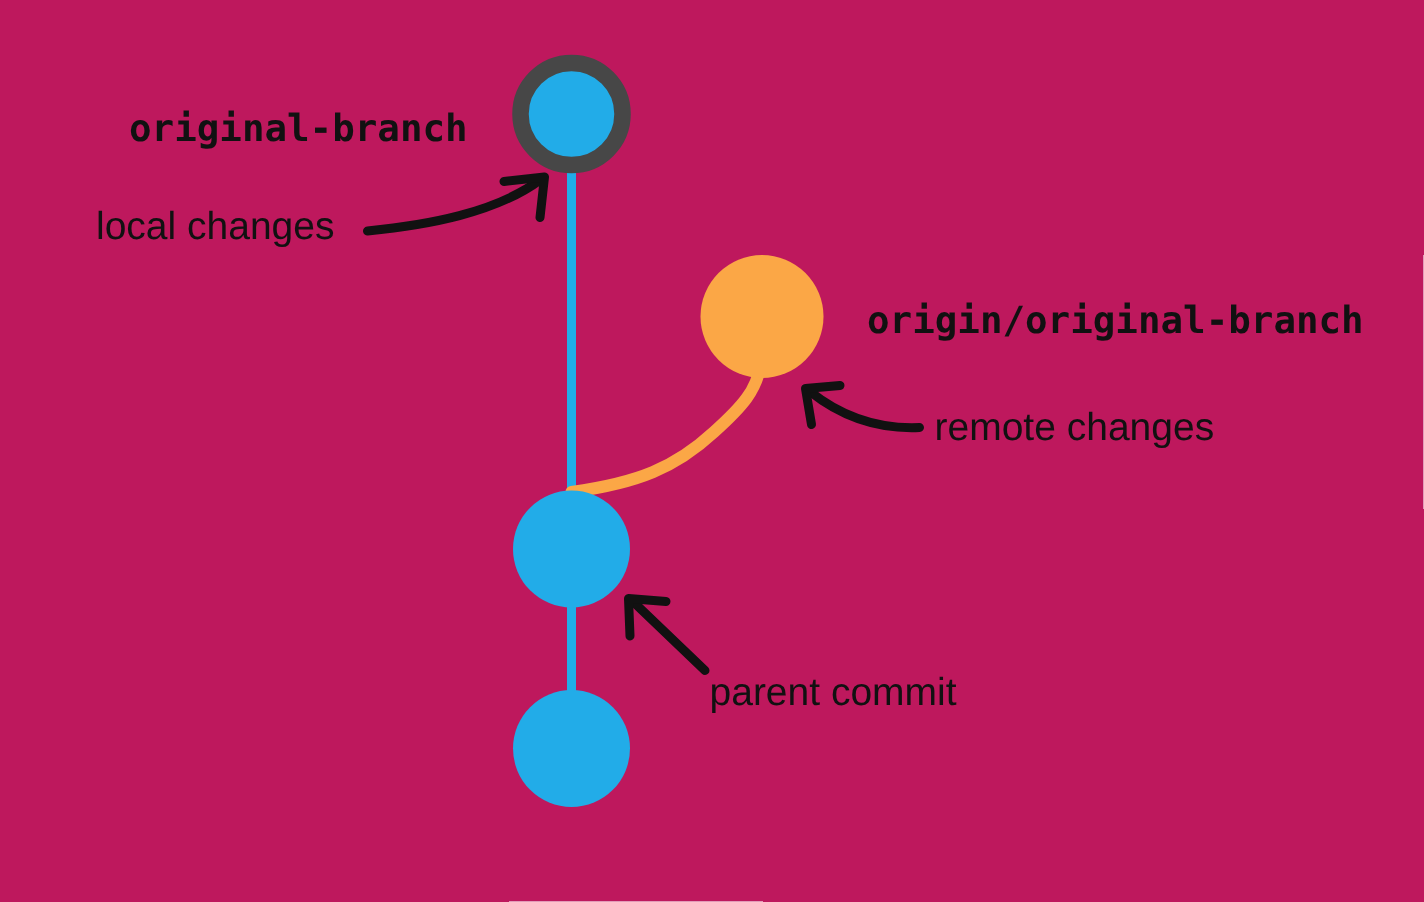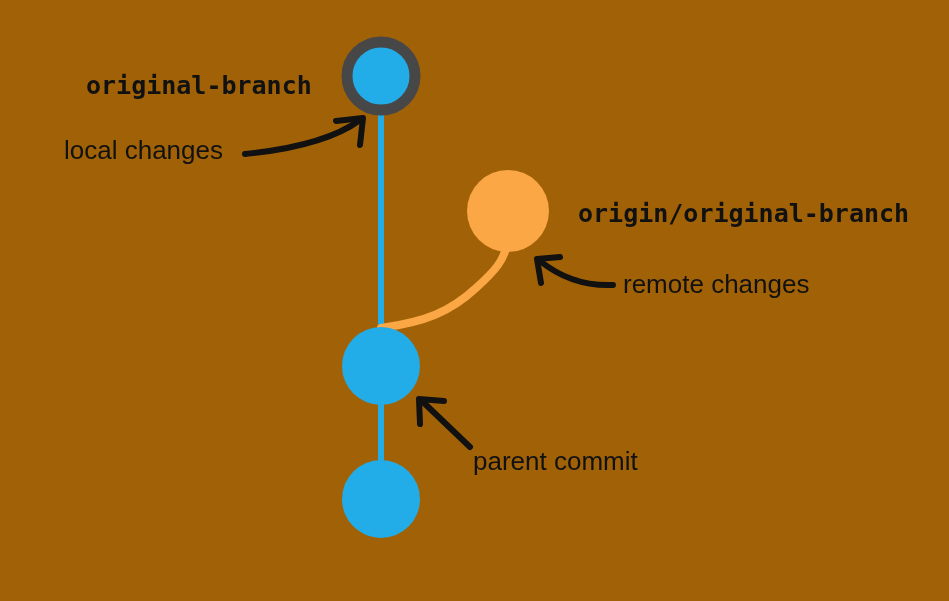--- a/index.html
+++ b/index.html
@@ -11,21 +11,21 @@
   body {
     width: 949px;
     height: 601px;
     overflow: hidden;
     font-family: "Liberation Sans", sans-serif;
   }
   #diagram-root {
     position: relative;
     width: 949px;
     height: 601px;
-    background: #a16207;
+    background: #be185d;
   }
   #diagram-svg {
     position: absolute;
     top: 0;
     left: 0;
     width: 949px;
     height: 601px;
     display: block;
   }
   .label-mono {

